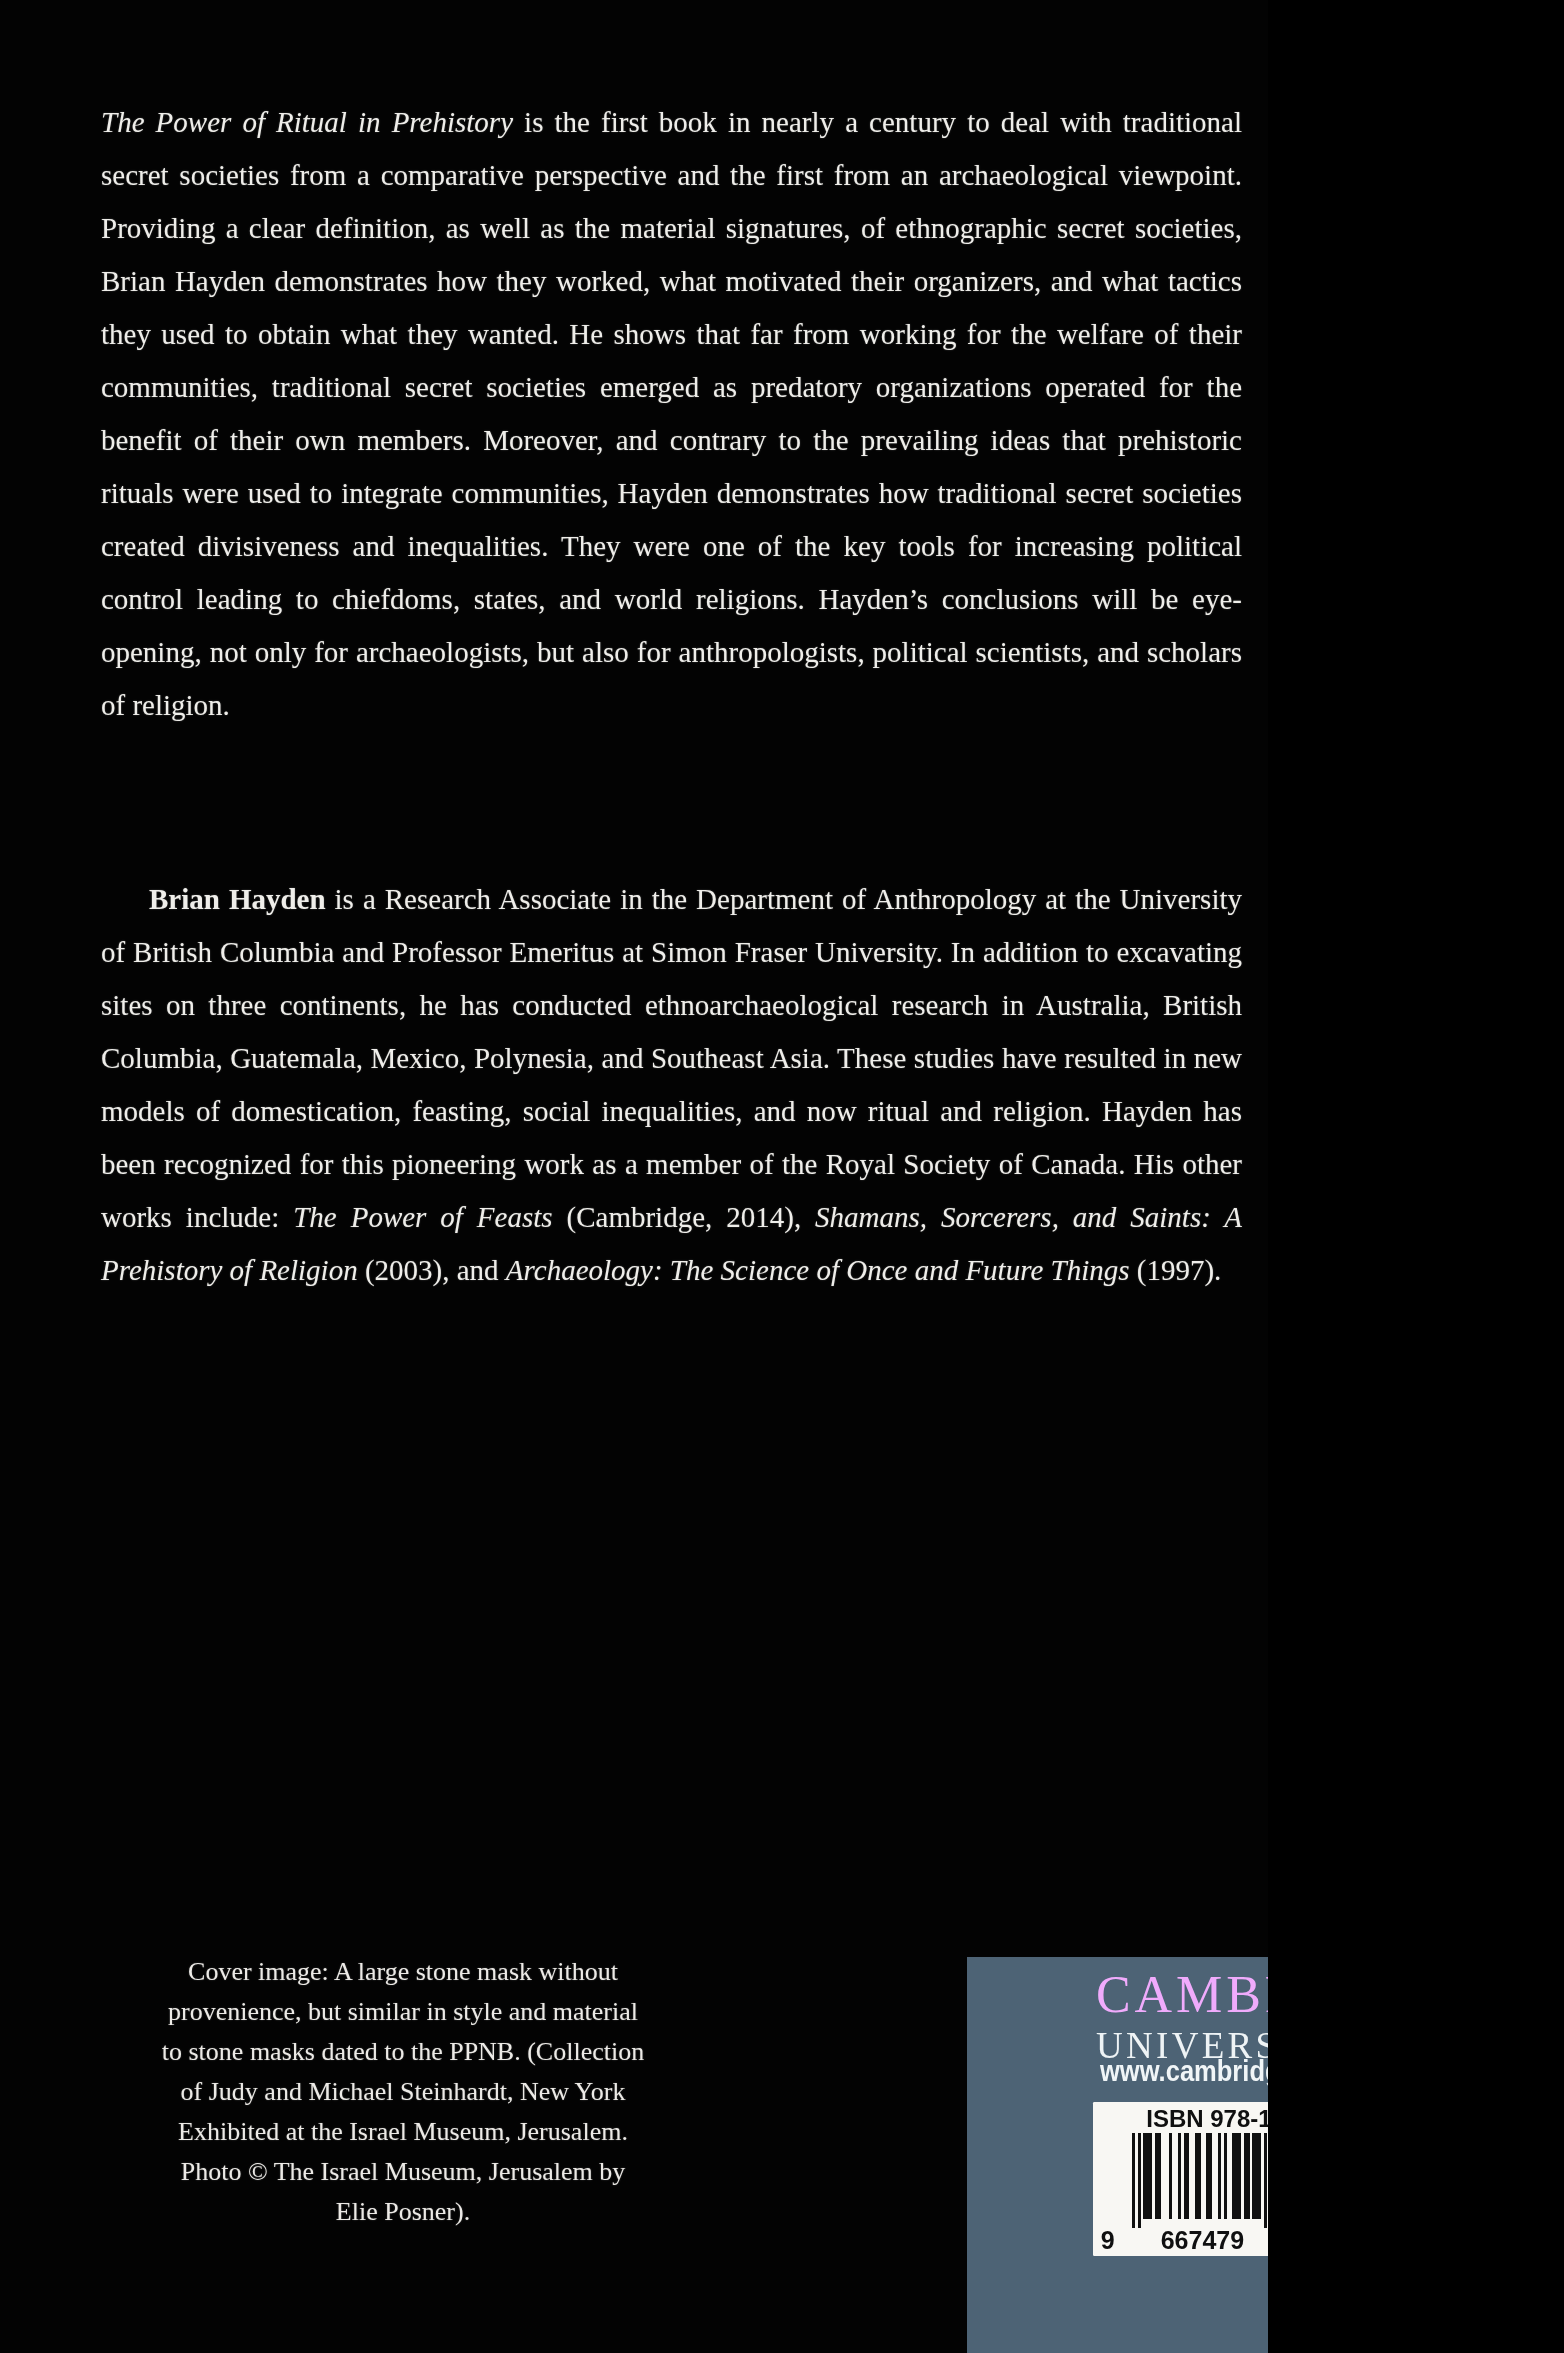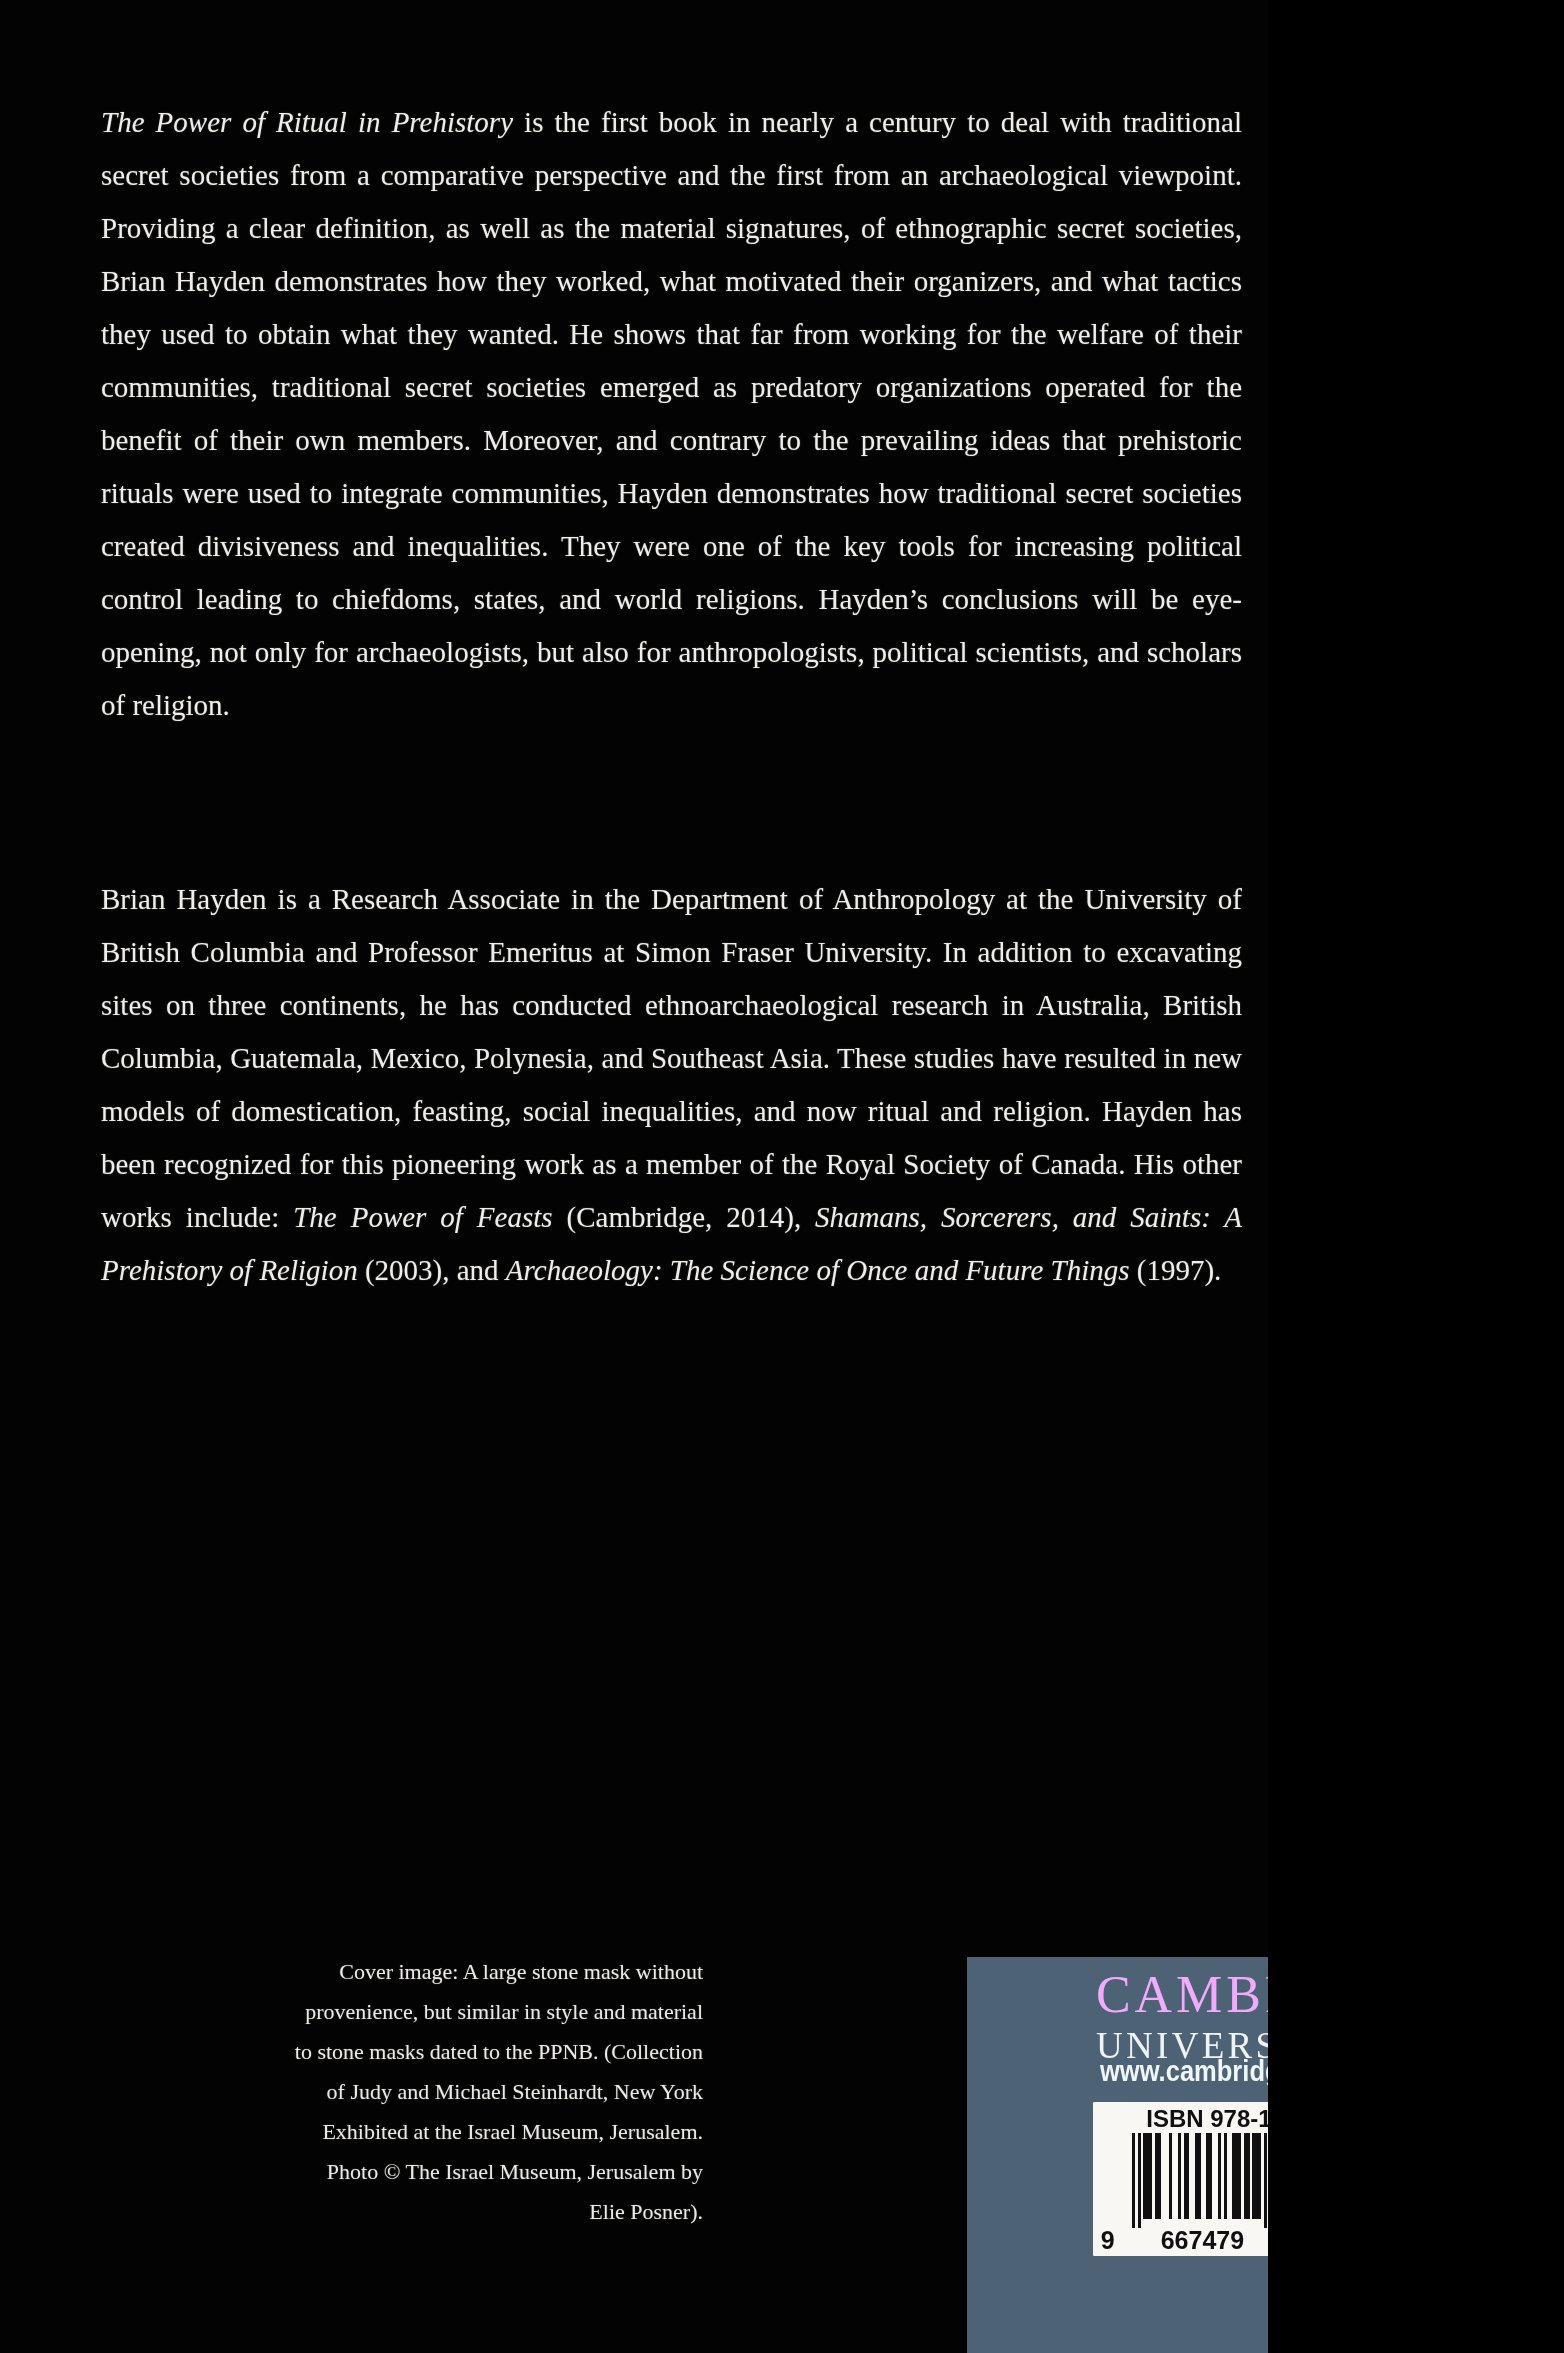--- a/index.html
+++ b/index.html
@@ -15,29 +15,29 @@
     left:101px;width:1141px;
     color:#efeeea;
     font-size:29px;
     line-height:53px;
     text-align:justify;
     text-shadow:0 0 2px rgba(255,255,255,.28);
   }
   .synopsis{top:96px;}
   .bio{top:873px;}
   .it{font-style:italic;}
-  .bd{font-weight:normal;}
+  .bd{font-weight:bold;margin-left:48px;}
   .credit{
     position:absolute;
     left:103px;top:1952px;width:600px;
     color:#eceae6;
-    font-size:22px;
+    font-size:26px;
     line-height:40px;
     white-space:pre-line;
-    text-align:right;
+    text-align:center;
     text-shadow:0 0 2px rgba(255,255,255,.25);
   }
   .publisher-panel{
     position:absolute;
     left:967px;top:1957px;right:0;bottom:0;
     background:#4d6375;
   }
   .brand-name{
     position:absolute;left:129px;top:11.7px;
     color:#f0abfc;

